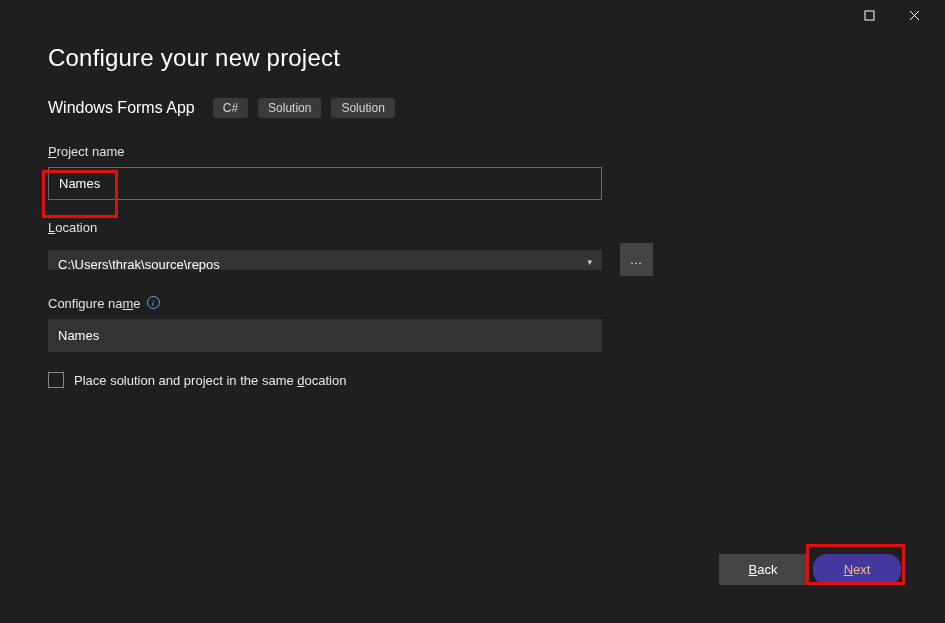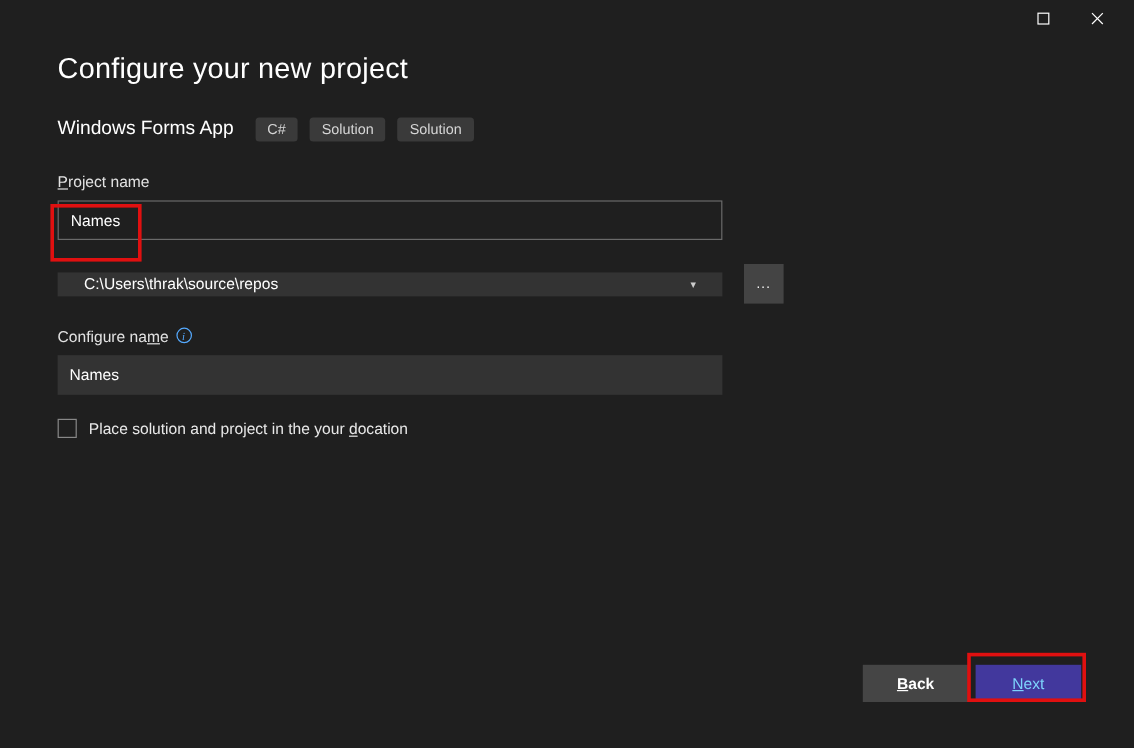--- a/index.html
+++ b/index.html
@@ -91,25 +91,25 @@
     }
     .dropdown {
       position: relative;
       width: 554px;
     }
     .dropdown-field {
       background: #333333;
       border: none;
       color: #ffffff;
       font-size: 13px;
-      padding: 7px 22px;
+      padding: 7px 10px;
       width: 100%;
       height: 20px;
       display: flex;
-      align-items: center;
+      align-items: flex-start;
       justify-content: space-between;
       cursor: pointer;
     }
     .dropdown-arrow {
       font-size: 9px;
       color: #cccccc;
     }
     .browse-btn {
       background: #444444;
       border: none;
@@ -196,25 +196,25 @@
       border: none;
       font-size: 13px;
       cursor: pointer;
       display: flex;
       align-items: center;
       justify-content: center;
     }
     .btn-back {
       background: #454545;
       color: #ffffff;
-      font-weight: bold;
     }
     .btn-next {
       background: #42389d;
-      color: #7dd3fc;
+      color: #fdba74;
+      border-radius: 14px;
     }
   </style>
 </head>
 <body>
 
 <div class="titlebar">
   <div class="titlebar-btn">
     <svg width="11" height="11" viewBox="0 0 11 11">
       <rect x="1" y="1" width="9" height="9" stroke-width="1"></rect>
     </svg>
@@ -238,20 +238,23 @@
   </div>
 
   <div class="field-group">
     <div class="field-label">
       <span><span></span><span class="underline">P</span><span>roject name</span></span>
     </div>
     <input type="text" class="text-input" value="Names" style="">
   </div>
 
   <div class="field-group">
+    <div class="field-label">
+      <span><span></span><span class="underline">L</span><span>ocation</span></span>
+    </div>
     <div class="dropdown-row">
       <div class="dropdown">
         <div class="dropdown-field">
           <span>C:\Users\thrak\source\repos</span>
           <span class="dropdown-arrow">▾</span>
         </div>
       </div>
       <button class="browse-btn">...</button>
     </div>
   </div>
@@ -262,21 +265,21 @@
       <span class="info-icon">i</span>
     </div>
     <div class="readonly-field">
       <span>Names</span>
     </div>
   </div>
 
   <div class="checkbox-row">
     <div class="checkbox"></div>
     <span class="checkbox-label">
-      <span>Place solution and project in the your </span><span class="underline">d</span><span>ocation</span>
+      <span>Place solution and project in the same </span><span class="underline">d</span><span>ocation</span>
     </span>
   </div>
 </div>
 
 <div class="footer">
   <button class="footer-btn btn-back">
     <span><span></span><span class="underline">B</span><span>ack</span></span>
   </button>
   <button class="footer-btn btn-next">
     <span><span></span><span class="underline">N</span><span>ext</span></span>

